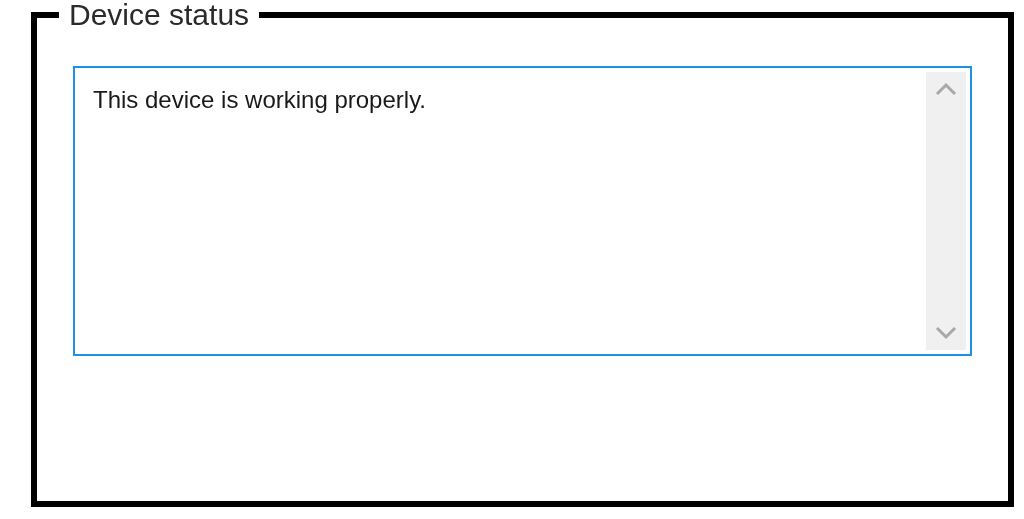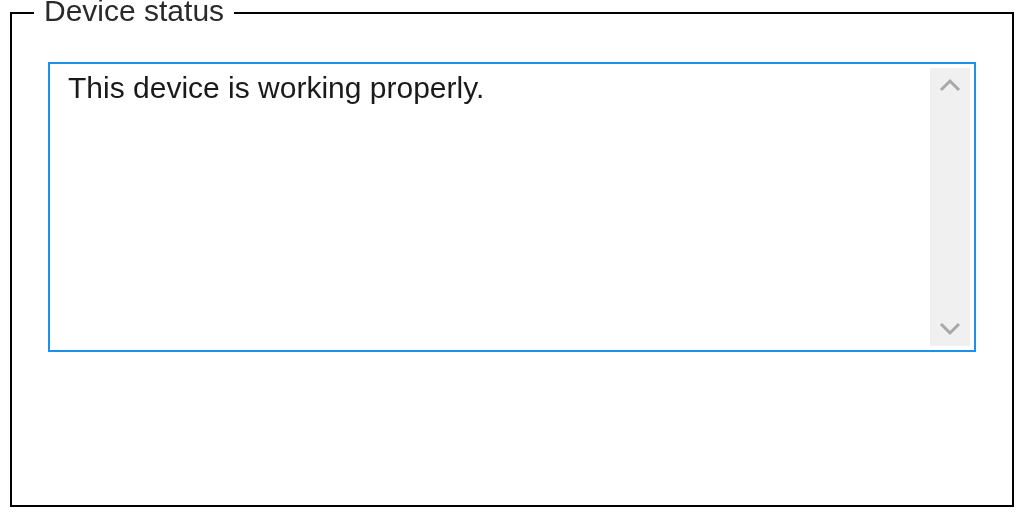--- a/index.html
+++ b/index.html
@@ -8,24 +8,25 @@
       padding: 0;
     }
     body {
       font-family: "Segoe UI", Tahoma, Arial, sans-serif;
       background: #ffffff;
       width: 1024px;
       height: 519px;
       padding: 12px 10px;
     }
     .groupbox {
-      border: 2px solid #000000;
+      border: 6px solid #000000;
       position: relative;
       padding: 48px 36px 80px 36px;
       height: 100%;
+      margin-left: 21px;
     }
     .groupbox-legend {
       position: absolute;
       top: -20px;
       left: 22px;
       background: #ffffff;
       padding: 0 10px;
       font-size: 30px;
       color: #2a2a2a;
       font-weight: 400;
@@ -33,22 +34,22 @@
     .status-box {
       border: 2px solid #1e90e8;
       width: 100%;
       height: 290px;
       background: #ffffff;
       position: relative;
       display: flex;
     }
     .status-text-area {
       flex: 1;
-      padding: 4px 18px;
-      font-size: 30px;
+      padding: 16px 18px;
+      font-size: 24px;
       color: #1a1a1a;
       overflow: hidden;
       line-height: 1.3;
     }
     .scrollbar {
       width: 40px;
       background: #f0f0f0;
       display: flex;
       flex-direction: column;
       justify-content: space-between;

